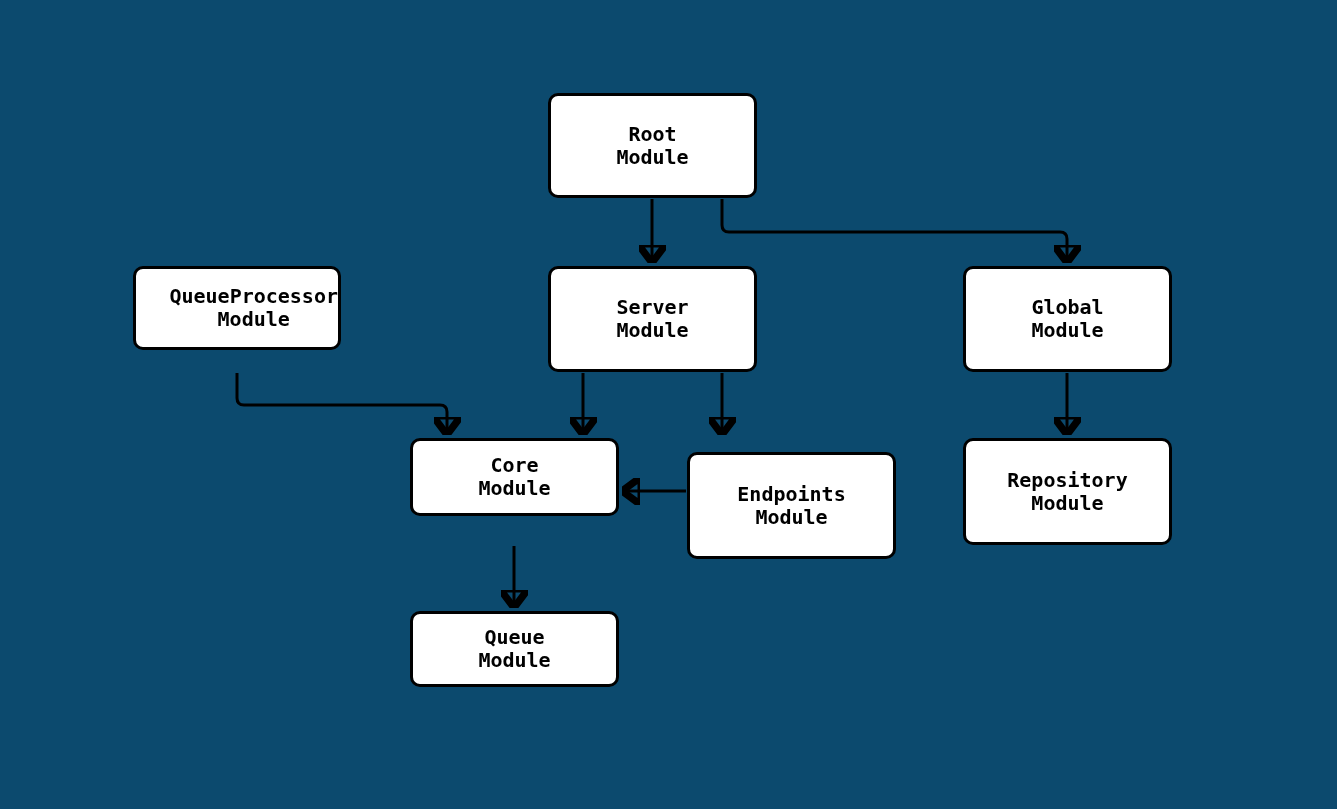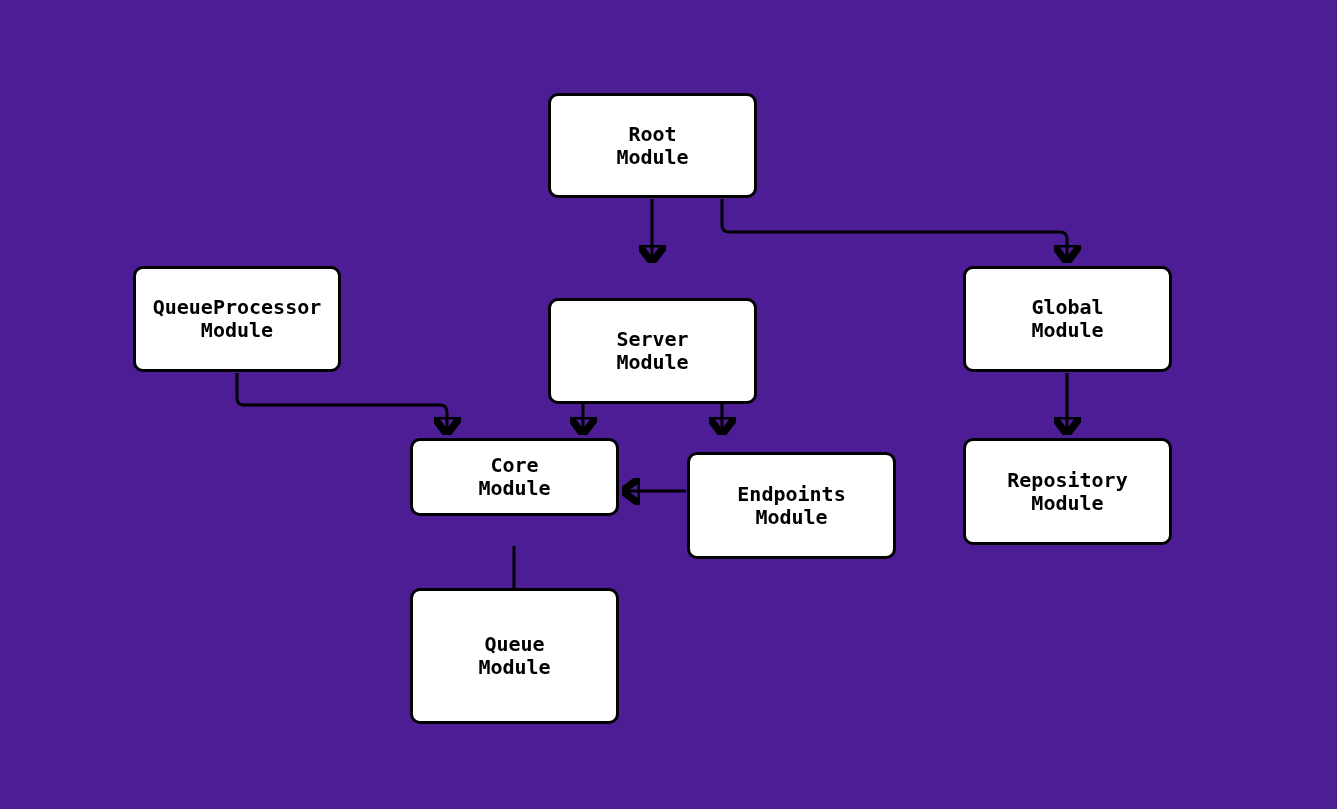--- a/index.html
+++ b/index.html
@@ -4,21 +4,21 @@
 <style>
   html, body {
     margin: 0;
     padding: 0;
     background: #ffffff;
   }
   .canvas {
     position: relative;
     width: 1337px;
     height: 809px;
-    background: #4c1d95;
+    background: #0c4a6e;
     overflow: hidden;
     font-family: "DejaVu Sans Mono", monospace;
   }
   .edges {
     position: absolute;
     left: 0;
     top: 0;
     width: 1337px;
     height: 809px;
   }
@@ -64,35 +64,35 @@
         <path d="M722,373 L722,433" marker-end="url(#arrowhead)"></path>
         <path d="M686,491 L624,491" marker-end="url(#arrowhead)"></path>
         <path d="M1067,373 L1067,433" marker-end="url(#arrowhead)"></path>
         <path d="M514,546 L514,606" marker-end="url(#arrowhead)"></path>
       </g>
   </svg>
   <div id="node-layer">
       <div class="node" style="left: 548px; top: 93px; width: 209px; height: 105px;">
         <div class="label"><div>Root</div><div>Module</div></div>
       </div>
-      <div class="node" style="left: 548px; top: 266px; width: 209px; height: 106px; margin-top: 32px;">
+      <div class="node" style="left: 548px; top: 266px; width: 209px; height: 106px;">
         <div class="label"><div>Server</div><div>Module</div></div>
       </div>
       <div class="node" style="left: 963px; top: 266px; width: 209px; height: 106px;">
         <div class="label"><div>Global</div><div>Module</div></div>
       </div>
-      <div class="node" style="left: 133px; top: 266px; width: 208px; height: 106px;">
+      <div class="node" style="left: 133px; top: 266px; width: 208px; height: 84px; justify-content: flex-end;">
         <div class="label"><div>QueueProcessor</div><div>Module</div></div>
       </div>
       <div class="node" style="left: 410px; top: 438px; width: 209px; height: 78px;">
         <div class="label"><div>Core</div><div>Module</div></div>
       </div>
       <div class="node" style="left: 687px; top: 438px; width: 209px; height: 107px; margin-top: 14px;">
         <div class="label"><div>Endpoints</div><div>Module</div></div>
       </div>
       <div class="node" style="left: 963px; top: 438px; width: 209px; height: 107px;">
         <div class="label"><div>Repository</div><div>Module</div></div>
       </div>
-      <div class="node" style="left: 410px; top: 588px; width: 209px; height: 136px;">
+      <div class="node" style="left: 410px; top: 611px; width: 209px; height: 76px;">
         <div class="label"><div>Queue</div><div>Module</div></div>
       </div>
     </div>
 </div>
 
 </body></html>

